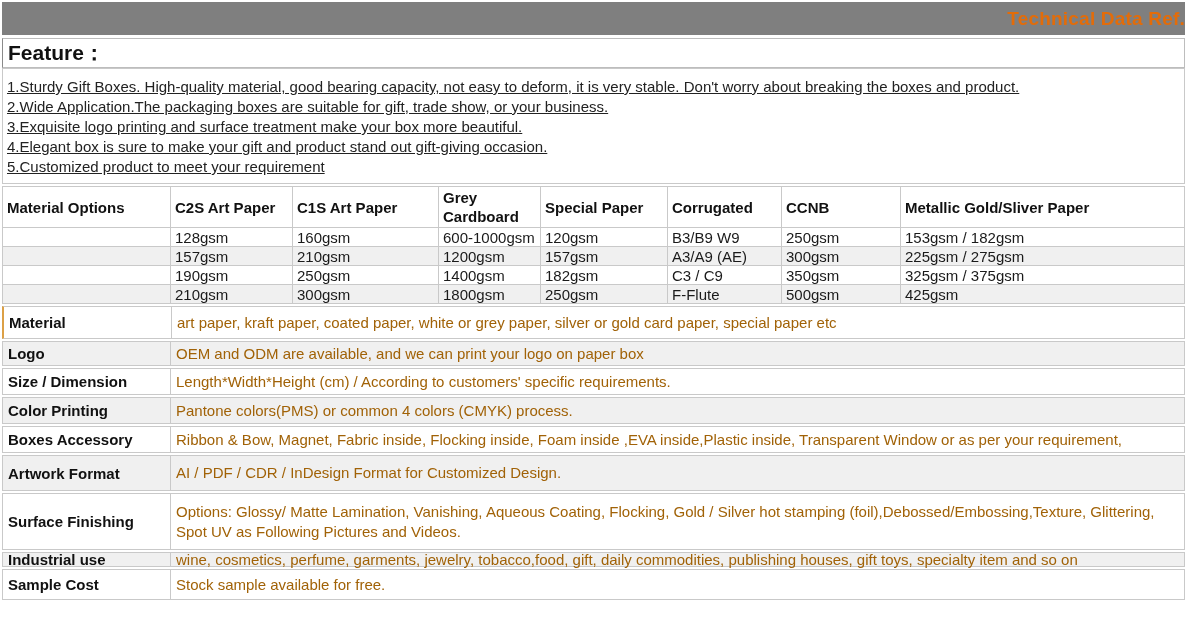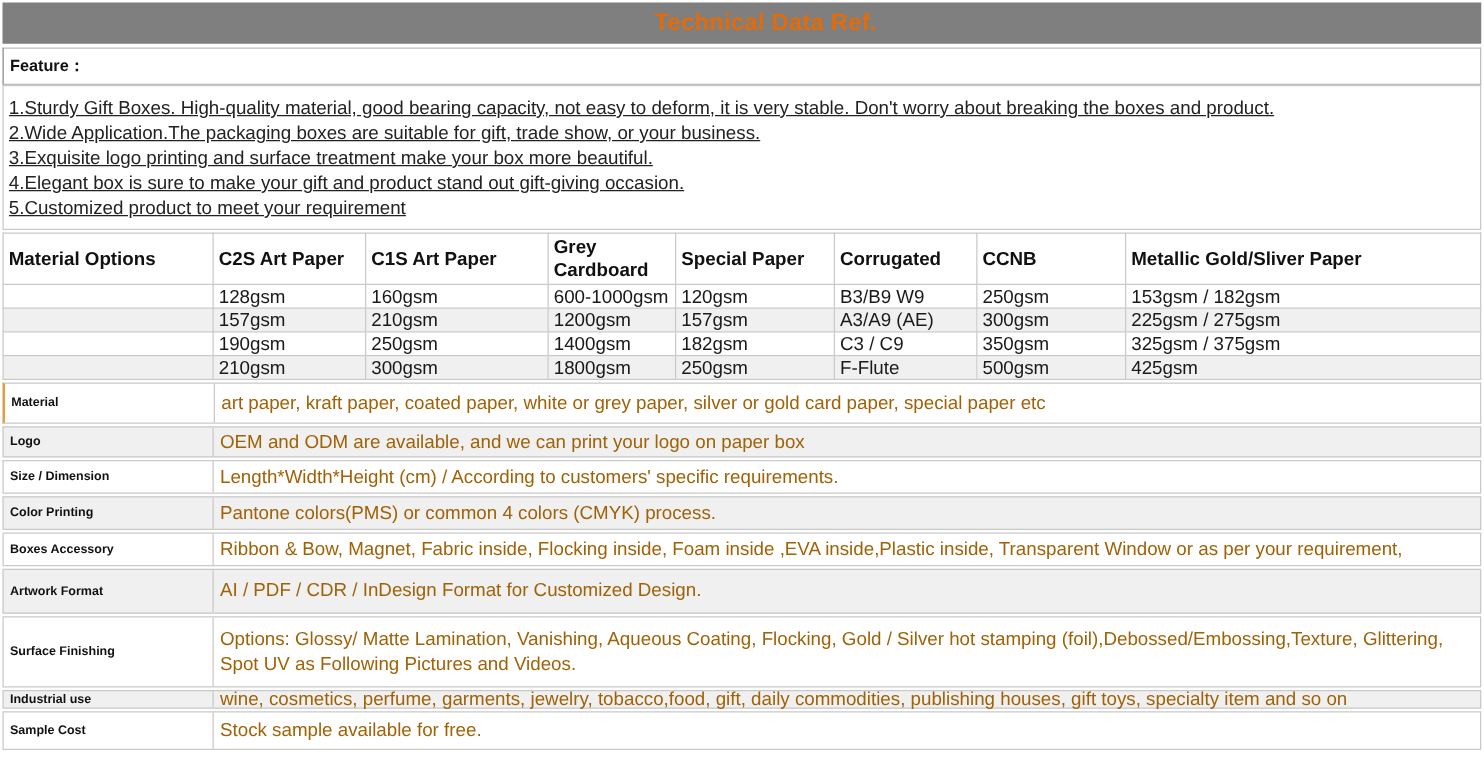--- a/index.html
+++ b/index.html
@@ -7,31 +7,31 @@
   body {
     width:1187px; height:620px; overflow:hidden;
     background:#ffffff; color:#1a1a1a;
     font-family:"Liberation Sans", sans-serif;
   }
   .page { width:1187px; height:620px; padding:2px 2px 0 2px; overflow:hidden; }
 
   
   .title-bar {
     height:33px; background:#7f7f7f;
-    display:flex; align-items:center; justify-content:center;
+    display:flex; align-items:center; justify-content:flex-end;
     margin-bottom:3px;
     padding-left:38px;
   }
   .title-text { color:#e36c09; font-weight:bold; font-size:19px; letter-spacing:0.2px; }
 
   
   .feature-heading {
     border:1px solid #bdbdbd; height:30px;
     display:flex; align-items:center; padding-left:5px;
-    font-weight:bold; font-size:13px; color:#111;
+    font-weight:bold; font-size:21px; color:#111;
     border-left-color:#8a8a8a;
   }
   .feature-list {
     border:1px solid #c9c9c9; padding:8px 4px 6px 4px;
     font-size:15px; line-height:20px; color:#222;
     min-height:114px;
   }
   .feature-line { white-space:nowrap; overflow:hidden;text-decoration:underline; }
 
   
@@ -45,21 +45,21 @@
   table.spec td { height:19px; color:#1a1a1a;margin-left:24px; }
   table.spec tbody tr:nth-child(even) { background:#f0f0f0; }
 
   
   .details { margin-top:2px; }
   .detail-row { display:flex; border:1px solid #c9c9c9; margin-bottom:2px; background:#fff; }
   .detail-row:nth-child(even) { background:#f0f0f0; }
   .detail-label {
     width:168px; flex:0 0 168px; border-right:1px solid #c9c9c9;
     display:flex; align-items:center; padding-left:5px;
-    font-weight:bold; font-size:10px; color:#111;
+    font-weight:bold; font-size:15px; color:#111;
   }
   .detail-value {
     flex:1; display:flex; align-items:center; padding:2px 6px 2px 5px;
     font-size:15px; line-height:20px; color:#a16207;
   }
   .accent-left { border-left:2px solid #dca046; }
 </style>
 </head>
 <body>
 

